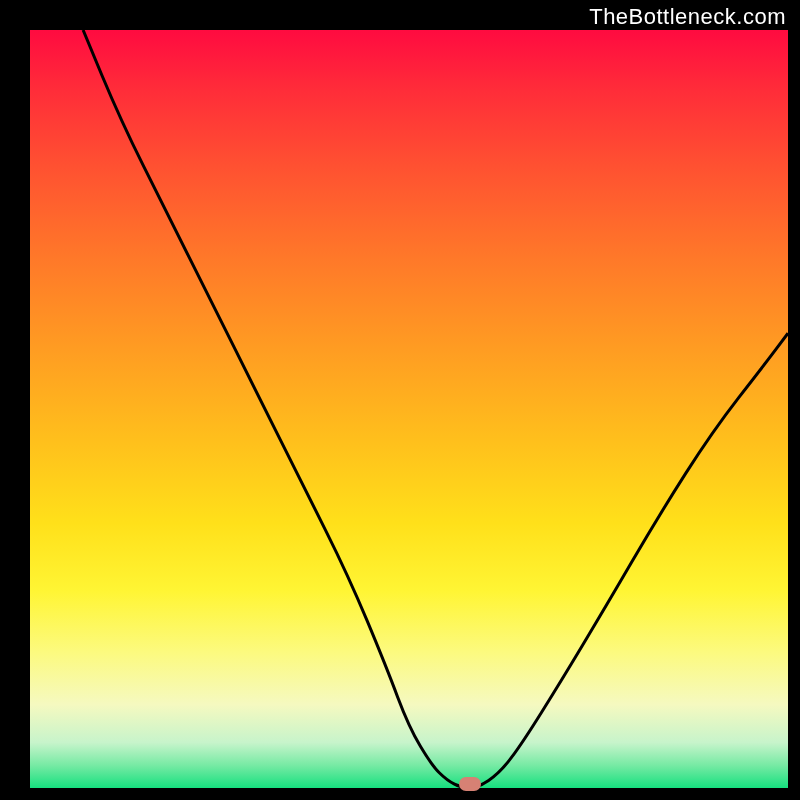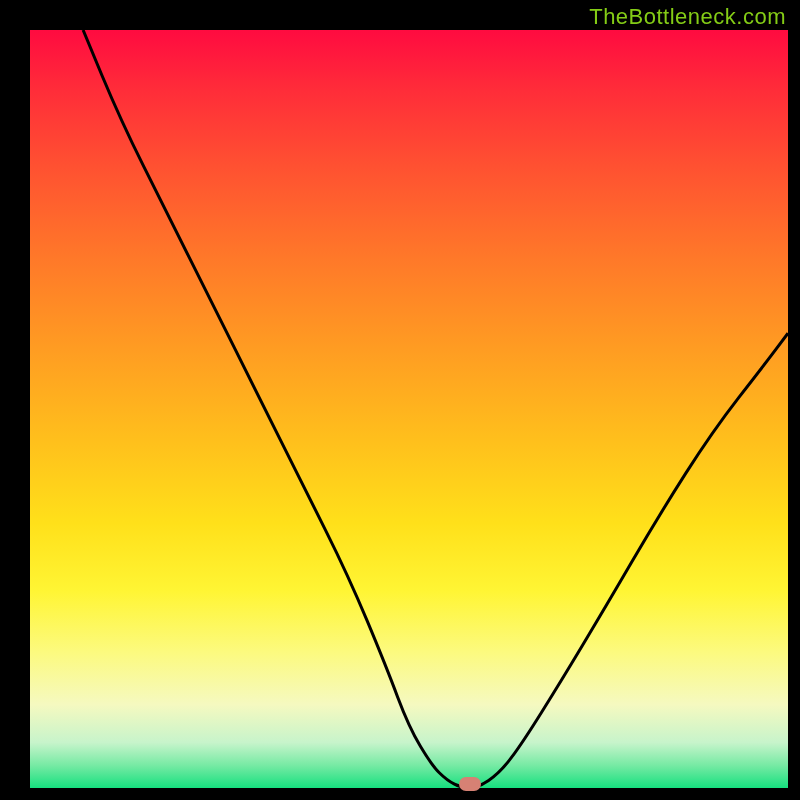--- a/index.html
+++ b/index.html
@@ -14,21 +14,21 @@
   .frame {
     position: relative;
     width: 800px;
     height: 800px;
     background: #000;
   }
   .watermark {
     position: absolute;
     top: 4px;
     right: 14px;
-    color: #84cc16;
+    color: #ffffff;
     font-size: 22px;
     font-weight: 500;
     letter-spacing: 0.5px;
     z-index: 10;
   }
   .plot {
     position: absolute;
     left: 30px;
     top: 30px;
     width: 758px;

